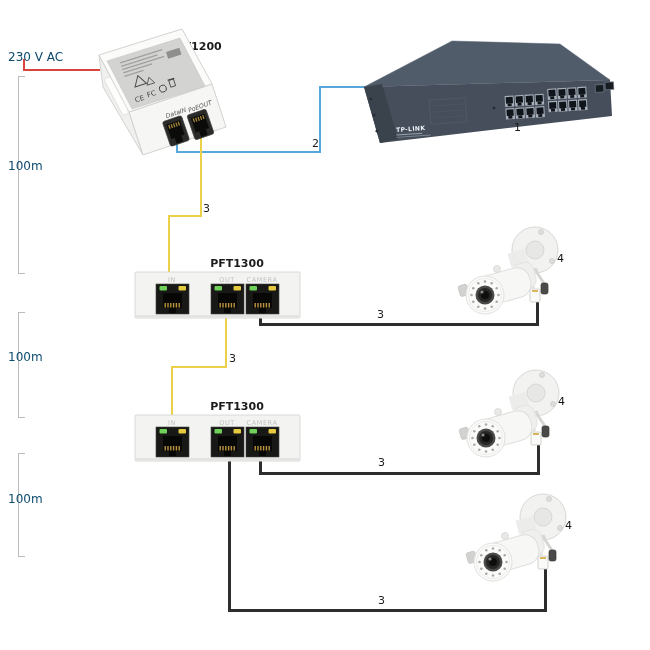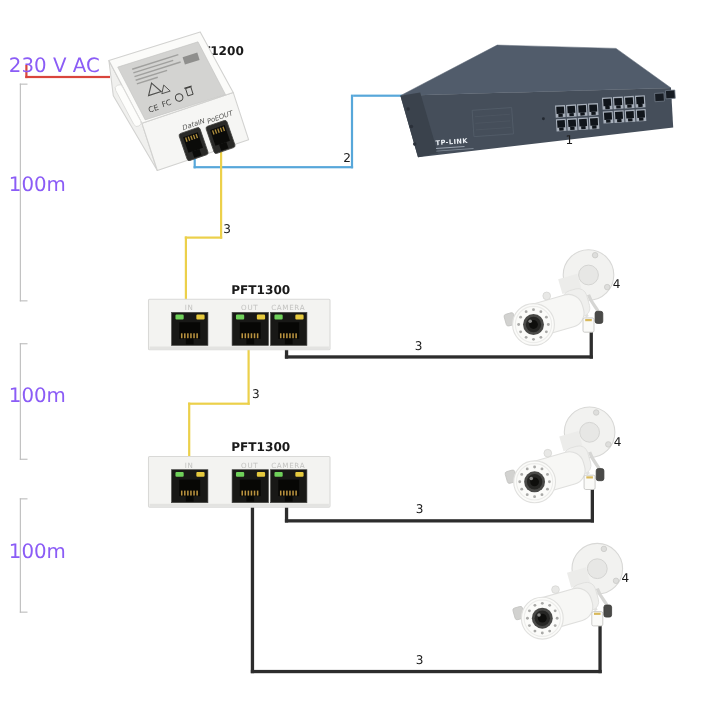--- a/index.html
+++ b/index.html
@@ -1,21 +1,21 @@
 <!DOCTYPE html>
 <html><head>
 <meta charset="utf-8">
 <style>
   html,body{margin:0;padding:0;background:#ffffff;}
   #canvas{position:relative;width:650px;height:650px;background:#ffffff;overflow:hidden;
           font-family:"DejaVu Sans","Liberation Sans",sans-serif;}
   .seg{position:absolute;}
   .dev{position:absolute;}
   .tag{position:absolute;font-size:11px;color:#1c1c1c;line-height:1;}
-  .tag.big{font-size:18px;color:#8b5cf6;}
+  .tag.big{font-size:12px;color:#0c4a6e;}
   svg text{font-family:"DejaVu Sans","Liberation Sans",sans-serif;}
 </style>
 </head>
 <body>
 
 <div id="canvas">
 
   <div class="seg" style="left: 18px; top: 76px; width: 1px; height: 198px; background: rgb(188, 188, 188);"></div>
   <div class="seg" style="left: 18px; top: 76px; width: 7px; height: 1px; background: rgb(188, 188, 188);"></div>
   <div class="seg" style="left: 18px; top: 273px; width: 7px; height: 1px; background: rgb(188, 188, 188);"></div>

